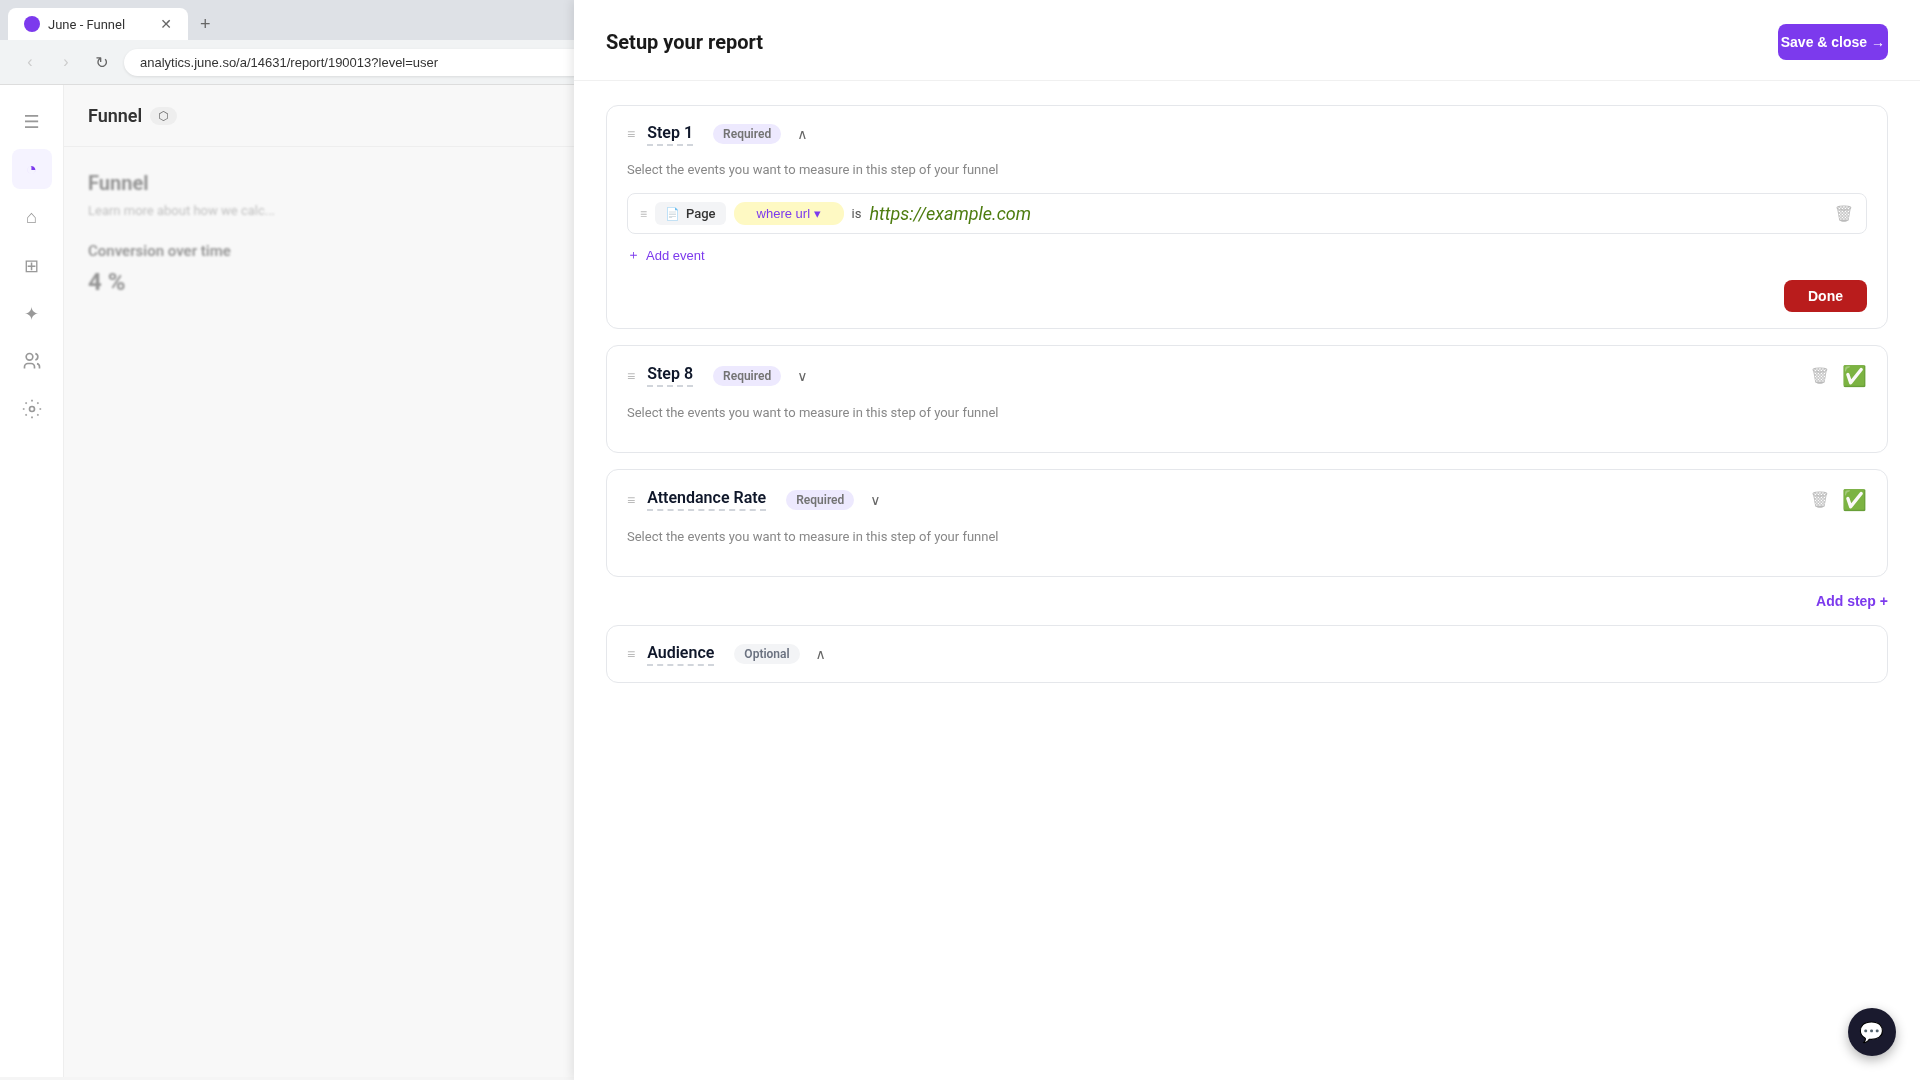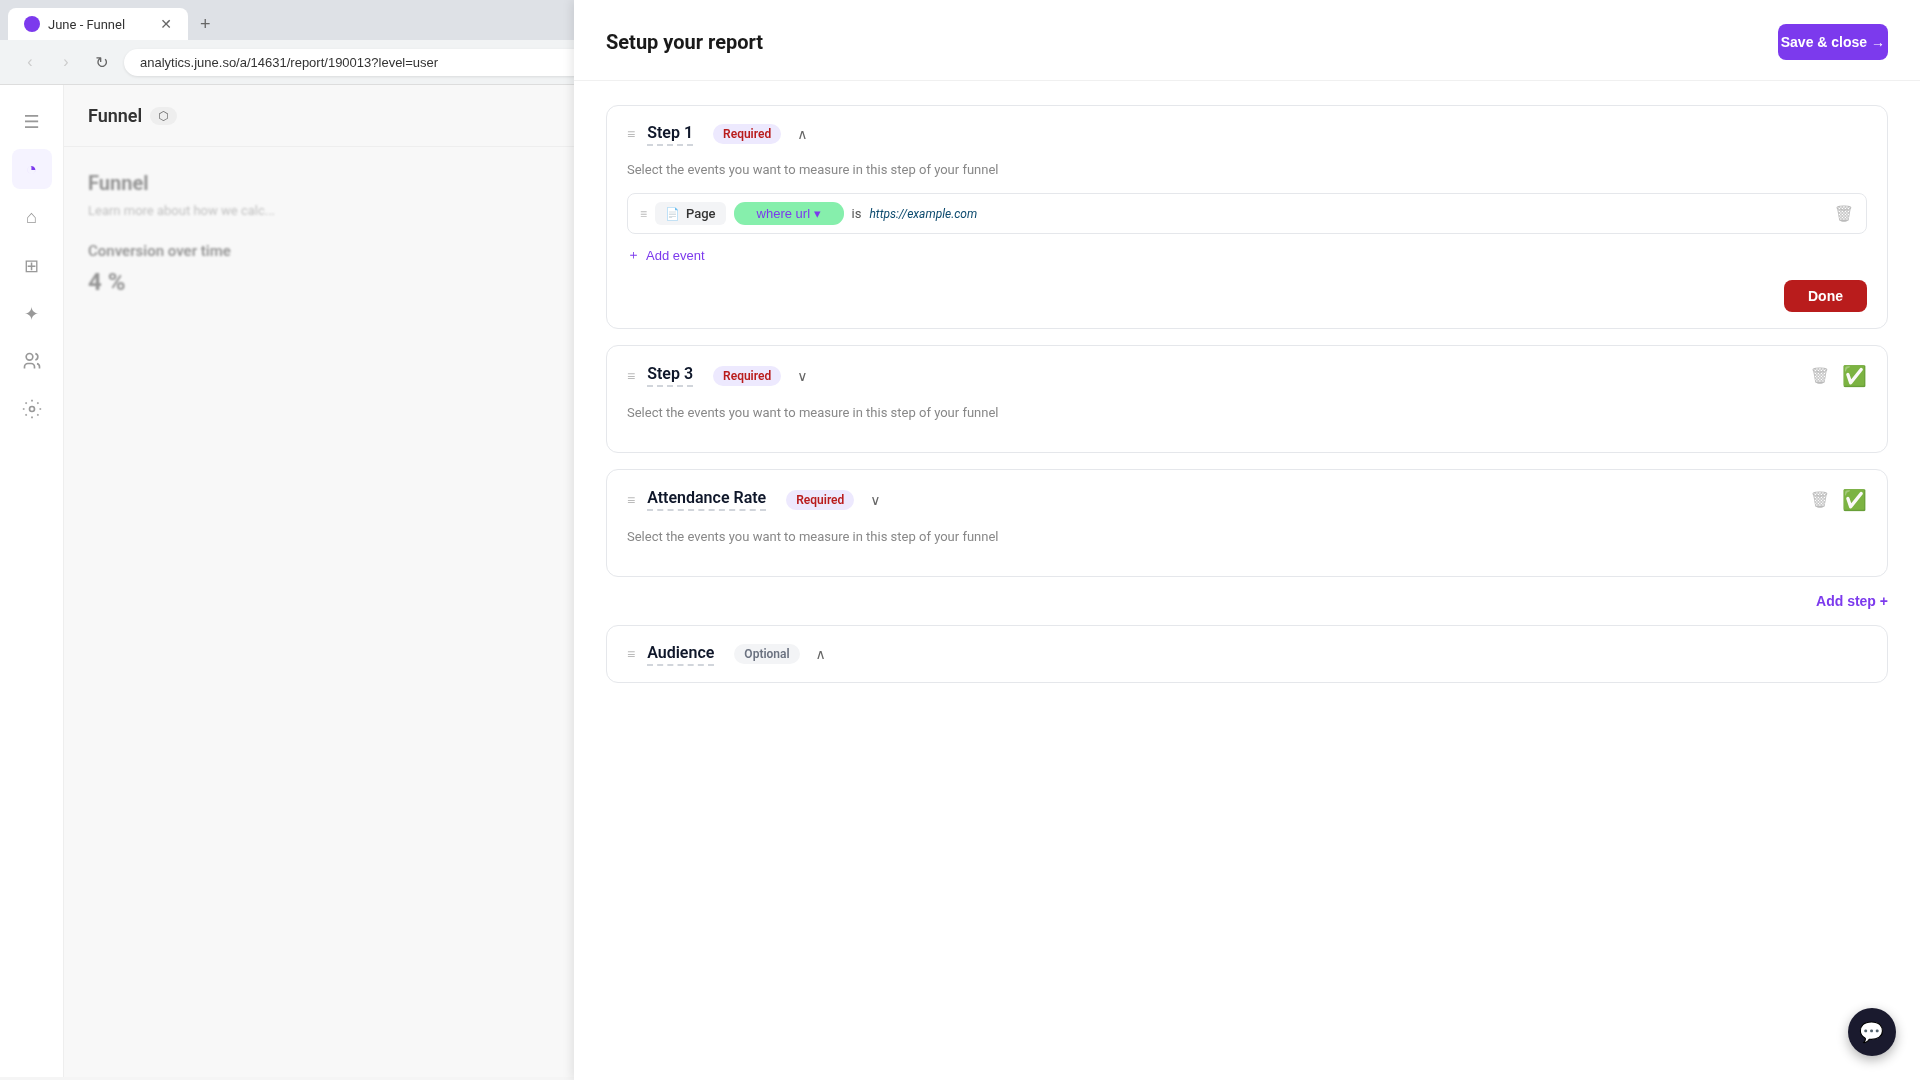--- a/index.html
+++ b/index.html
@@ -54,36 +54,36 @@
 
     
     .panel-content { padding: 24px 32px; }
 
     
     .step-card { background: white; border: 1px solid #e5e7eb; border-radius: 12px; margin-bottom: 16px; overflow: hidden; }
     .step-header { display: flex; align-items: center; justify-content: space-between; padding: 16px 20px; }
     .step-header-left { display: flex; align-items: center; gap: 12px; }
     .drag-handle { color: #bbb; font-size: 14px; cursor: grab; }
     .step-name { font-size: 16px; font-weight: 600; color: #0f172a; border-bottom: 2px dashed #d1d5db; padding-bottom: 2px; }
-    .required-badge { background: #ede9fe; color: #b91c1c; font-size: 12px; font-weight: 600; padding: 3px 10px; border-radius: 12px; margin-left: 8px; }
+    .required-badge { background: #ede9fe; color: #737373; font-size: 12px; font-weight: 600; padding: 3px 10px; border-radius: 12px; margin-left: 8px; }
     .optional-badge { background: #f3f4f6; color: #6b7280; font-size: 12px; font-weight: 600; padding: 3px 10px; border-radius: 12px; margin-left: 8px; }
     .step-header-right { display: flex; align-items: center; gap: 8px; }
     .chevron-btn { background: none; border: none; color: #666; cursor: pointer; font-size: 14px; padding: 4px; }
     .delete-btn { background: none; border: none; color: #bbb; cursor: pointer; font-size: 16px; padding: 4px; }
     .check-icon { color: #22c55e; font-size: 20px; }
 
     .step-body { padding: 0 20px 16px; }
     .step-description { font-size: 13px; color: #888; margin-bottom: 16px; }
 
     
     .event-row { display: flex; align-items: center; gap: 8px; padding: 8px 12px; border: 1px solid #e5e7eb; border-radius: 8px; margin-bottom: 8px; }
     .event-drag { color: #bbb; font-size: 12px; cursor: grab; }
     .event-type { display: flex; align-items: center; gap: 6px; background: #f3f4f6; padding: 4px 10px; border-radius: 6px; font-size: 13px; color: #333; font-weight: 500; }
     .event-type-icon { font-size: 12px; }
-    .filter-btn { background: #86efac; color: #7c3aed; border: none; border-radius: 11px; padding: 4px 23px; font-size: 13px; cursor: pointer; display: flex; align-items: center; gap: 4px; }
+    .filter-btn { background: #fef9c3; color: #7c3aed; border: none; border-radius: 11px; padding: 4px 23px; font-size: 13px; cursor: pointer; display: flex; align-items: center; gap: 4px; }
     .trash-icon { background: none; border: none; color: #bbb; cursor: pointer; margin-left: auto; font-size: 16px; }
 
     
     .add-event-btn { display: flex; align-items: center; gap: 6px; color: #7c3aed; font-size: 13px; font-weight: 500; background: none; border: none; cursor: pointer; padding: 4px 0; }
 
     
     .done-btn-container { display: flex; justify-content: flex-end; margin-top: 12px; }
     .done-btn { background: #b91c1c; color: white; border: none; border-radius: 8px; padding: 8px 24px; font-size: 14px; font-weight: 600; cursor: pointer; }
 
     
@@ -189,40 +189,40 @@
               <span class="event-drag">≡</span>
               <div class="event-type">
                 <span class="event-type-icon">📄</span>
                 <span>Page</span>
               </div>
               <button class="filter-btn">
                 <span>where url</span>
                 <span>▾</span>
               </button>
               <span style="font-size:13px;color:#555;">is</span>
-              <span style="font-size:12px;color:#0c4a6e;font-style:italic;">https://example.com</span>
+              <span style="font-size:18px;color:#4d7c0f;font-style:italic;">https://example.com</span>
               <button class="trash-icon">🗑</button>
             </div>
 
             <button class="add-event-btn">
               <span>＋</span>
               <span>Add event</span>
             </button>
 
             <div class="done-btn-container">
               <button class="done-btn">Done</button>
             </div>
           </div>
         </div>
 
         <div class="step-card">
           <div class="step-header">
             <div class="step-header-left">
               <span class="drag-handle">≡</span>
-              <span class="step-name">Step 3</span>
+              <span class="step-name">Step 8</span>
               <span class="required-badge">Required</span>
               <button class="chevron-btn">∨</button>
             </div>
             <div class="step-header-right">
               <button class="delete-btn">🗑</button>
               <span class="check-icon">✅</span>
             </div>
           </div>
           <div class="step-body">
             <div class="step-description">Select the events you want to measure in this step of your funnel</div>

